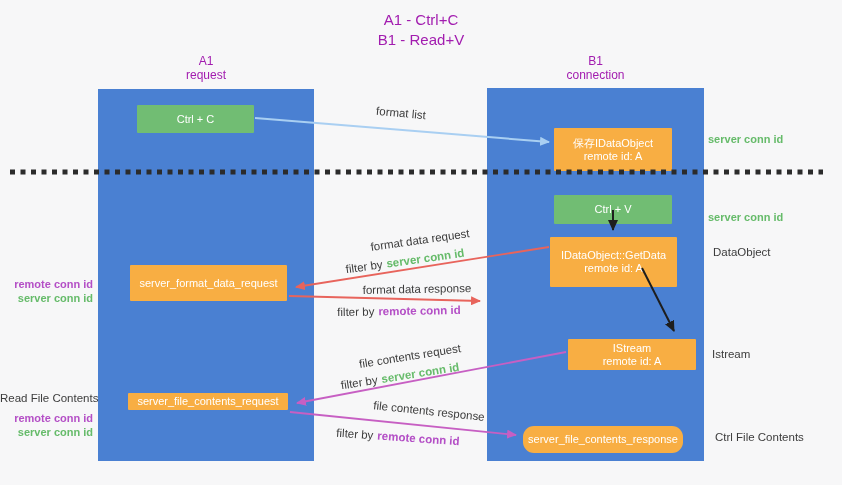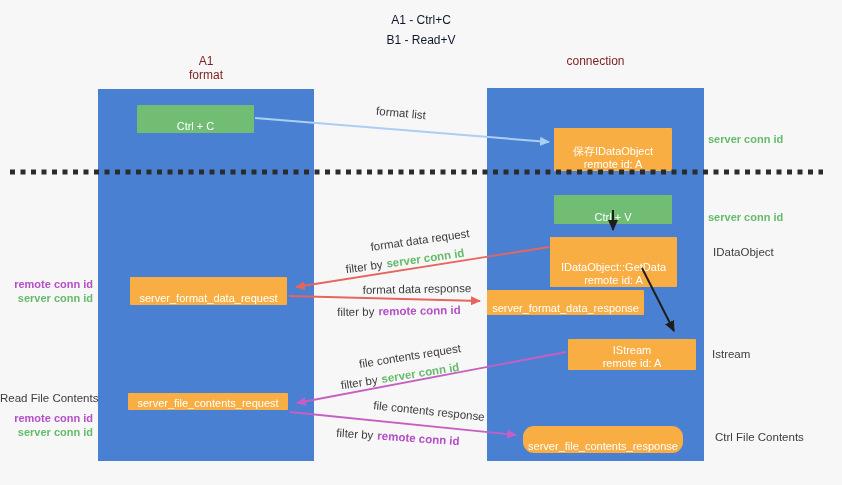--- a/index.html
+++ b/index.html
@@ -1,23 +1,23 @@
 <!DOCTYPE html>
 <html><head>
 <meta charset="utf-8">
 <style>
   html,body{margin:0;padding:0;background:#f7f7f8;}
   .canvas{position:relative;width:842px;height:485px;background:#f7f7f8;
           font-family:"Liberation Sans",sans-serif;overflow:hidden;}
   .title{position:absolute;left:0;right:0;top:10px;text-align:center;
-         font-size:12px;line-height:20px;color:#0f172a;}
-  .ll-header{position:absolute;text-align:center;font-size:12px;line-height:14px;color:#7f1d1d;}
+         font-size:15px;line-height:20px;color:#a21caf;}
+  .ll-header{position:absolute;text-align:center;font-size:12px;line-height:14px;color:#a21caf;}
   .lifeline{position:absolute;background:#4a80d2;}
   .box{position:absolute;display:flex;flex-direction:column;align-items:center;
-       justify-content:flex-end;color:#fff;font-size:11px;line-height:13px;
+       justify-content:center;color:#fff;font-size:11px;line-height:13px;
        text-align:center;border-radius:1px;white-space:nowrap;}
   .green{background:#71bd73;}
   .orange{background:#f8ae43;}
   .rlabel{position:absolute;white-space:nowrap;font-size:11.5px;color:#3c3c3c;
           transform:translate(-50%,-50%) rotate(var(--r,0deg));}
   .bold-green{color:#66bb6a;font-weight:bold;}
   .bold-purple{color:#b44fc6;font-weight:bold;}
   .filter-gap{margin-right:4px;}
   .sideL{position:absolute;left:0;width:93px;text-align:right;font-size:11px;
          line-height:14px;white-space:nowrap;font-weight:bold;}
@@ -31,23 +31,24 @@
 
 <div class="canvas">
 
   <div class="title">
     <div>A1 - Ctrl+C</div>
     <div>B1 - Read+V</div>
   </div>
 
   <div class="ll-header" style="left:98px;top:54px;width:216px;">
     <div>A1</div>
-    <div>format</div>
+    <div>request</div>
   </div>
   <div class="ll-header" style="left:487px;top:54px;width:217px;">
+    <div>B1</div>
     <div>connection</div>
   </div>
 
   <div class="lifeline" style="left:98px;top:89px;width:216px;height:372px;"></div>
   <div class="lifeline" style="left:487px;top:88px;width:217px;height:373px;"></div>
 
   <div class="box green" style="left:137px;top:105px;width:117px;height:28px;">
     <div>Ctrl + C</div>
   </div>
 
@@ -58,27 +59,24 @@
 
   <div class="box green" style="left:554px;top:195px;width:118px;height:29px;">
     <div>Ctrl + V</div>
   </div>
 
   <div class="box orange" style="left:550px;top:237px;width:127px;height:50px;">
     <div>IDataObject::GetData</div>
     <div>remote id: A</div>
   </div>
 
-  <div class="box orange" style="left:130px;top:277px;width:157px;height:28px;">
+  <div class="box orange" style="left:130px;top:265px;width:157px;height:36px;">
     <div>server_format_data_request</div>
   </div>
 
-  <div class="box orange" style="left:487px;top:290px;width:157px;height:25px;">
-    <div>server_format_data_response</div>
-  </div>
 
   <div class="box orange" style="left:568px;top:339px;width:128px;height:31px;">
     <div>IStream</div>
     <div>remote id: A</div>
   </div>
 
   <div class="box orange" style="left:128px;top:393px;width:160px;height:17px;">
     <div>server_file_contents_request</div>
   </div>
 
@@ -109,21 +107,21 @@
   </div>
 
   <div class="sideL bold-purple" style="top:277px;">remote conn id</div>
   <div class="sideL bold-green" style="top:291px;">server conn id</div>
   <div class="sideL plain" style="top:391px;">Read File Contents</div>
   <div class="sideL bold-purple" style="top:411px;">remote conn id</div>
   <div class="sideL bold-green" style="top:425px;">server conn id</div>
 
   <div class="sideR bold-green" style="left:708px;top:133px;">server conn id</div>
   <div class="sideR bold-green" style="left:708px;top:211px;">server conn id</div>
-  <div class="sideR plain" style="left:713px;top:246px;">IDataObject</div>
+  <div class="sideR plain" style="left:713px;top:246px;">DataObject</div>
   <div class="sideR plain" style="left:712px;top:348px;">Istream</div>
   <div class="sideR plain" style="left:715px;top:431px;">Ctrl File Contents</div>
 
   <svg class="overlay" width="842" height="485" viewBox="0 0 842 485">
     <defs>
       <marker id="m-blue" markerWidth="10" markerHeight="9" refX="9" refY="4.5" orient="auto" markerUnits="userSpaceOnUse">
         <path d="M0,0 L10,4.5 L0,9 z" fill="#a9cff2"></path>
       </marker>
       <marker id="m-black" markerWidth="11" markerHeight="10" refX="10" refY="5" orient="auto" markerUnits="userSpaceOnUse">
         <path d="M0,0 L11,5 L0,10 z" fill="#1e1e1e"></path>

